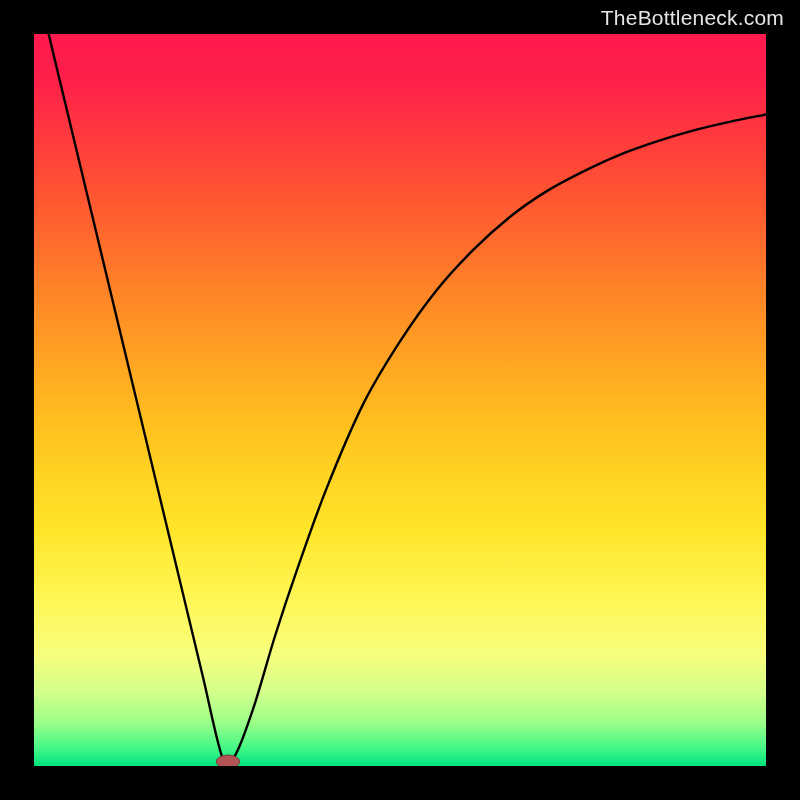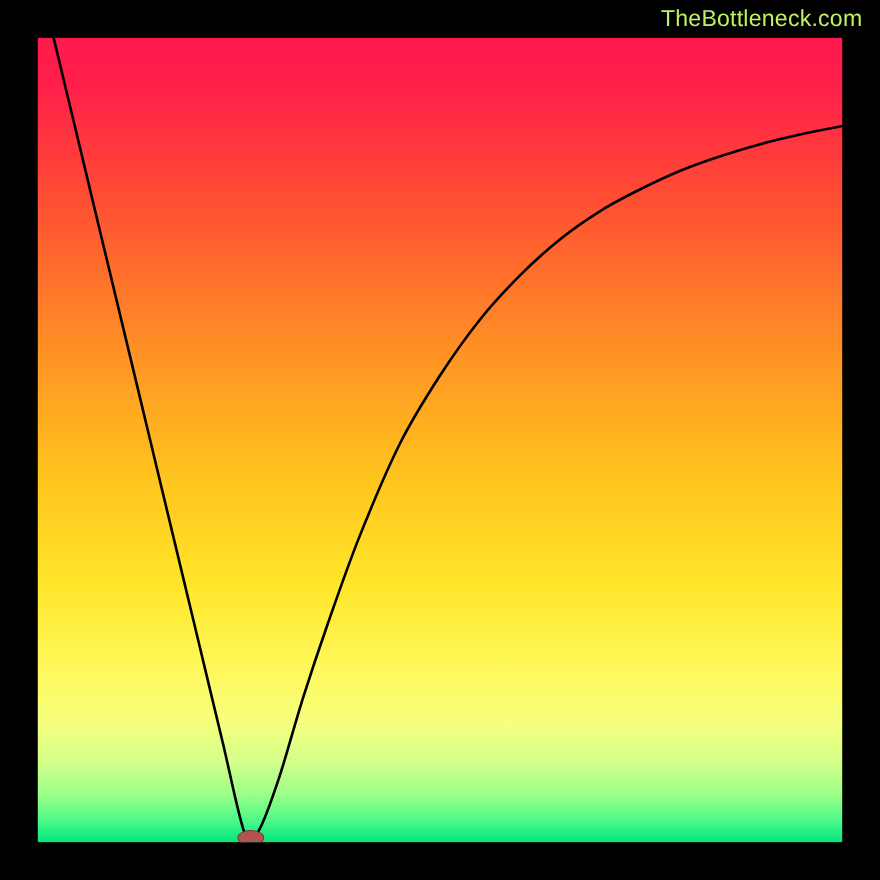--- a/index.html
+++ b/index.html
@@ -23,21 +23,21 @@
     left: 34px;
     top: 34px;
     width: 732px;
     height: 732px;
     overflow: hidden;
   }
   .watermark {
     position: absolute;
     top: 6px;
     right: 16px;
-    color: #bef264;
+    color: #e5e5e5;
     font-size: 21px;
     font-weight: 500;
     letter-spacing: 0.2px;
     z-index: 50;
     user-select: none;
     font-family: Arial, Helvetica, sans-serif;
   }
 </style>
 </head>
 <body>

